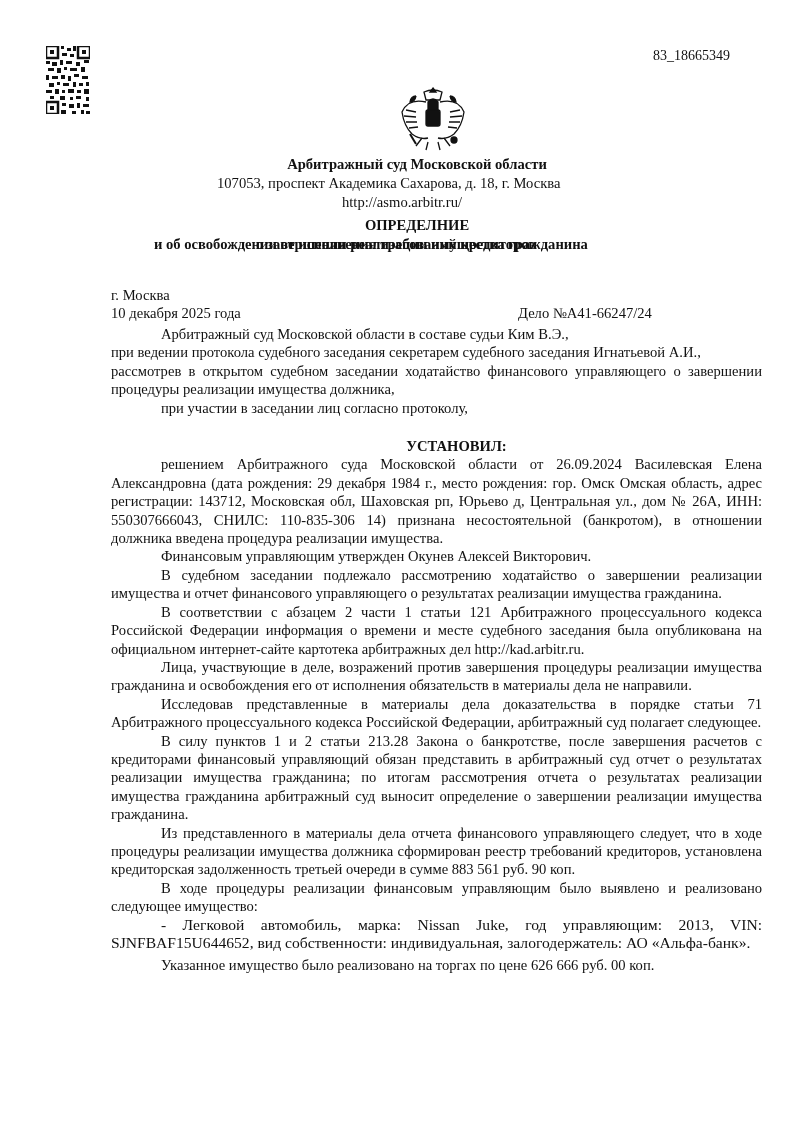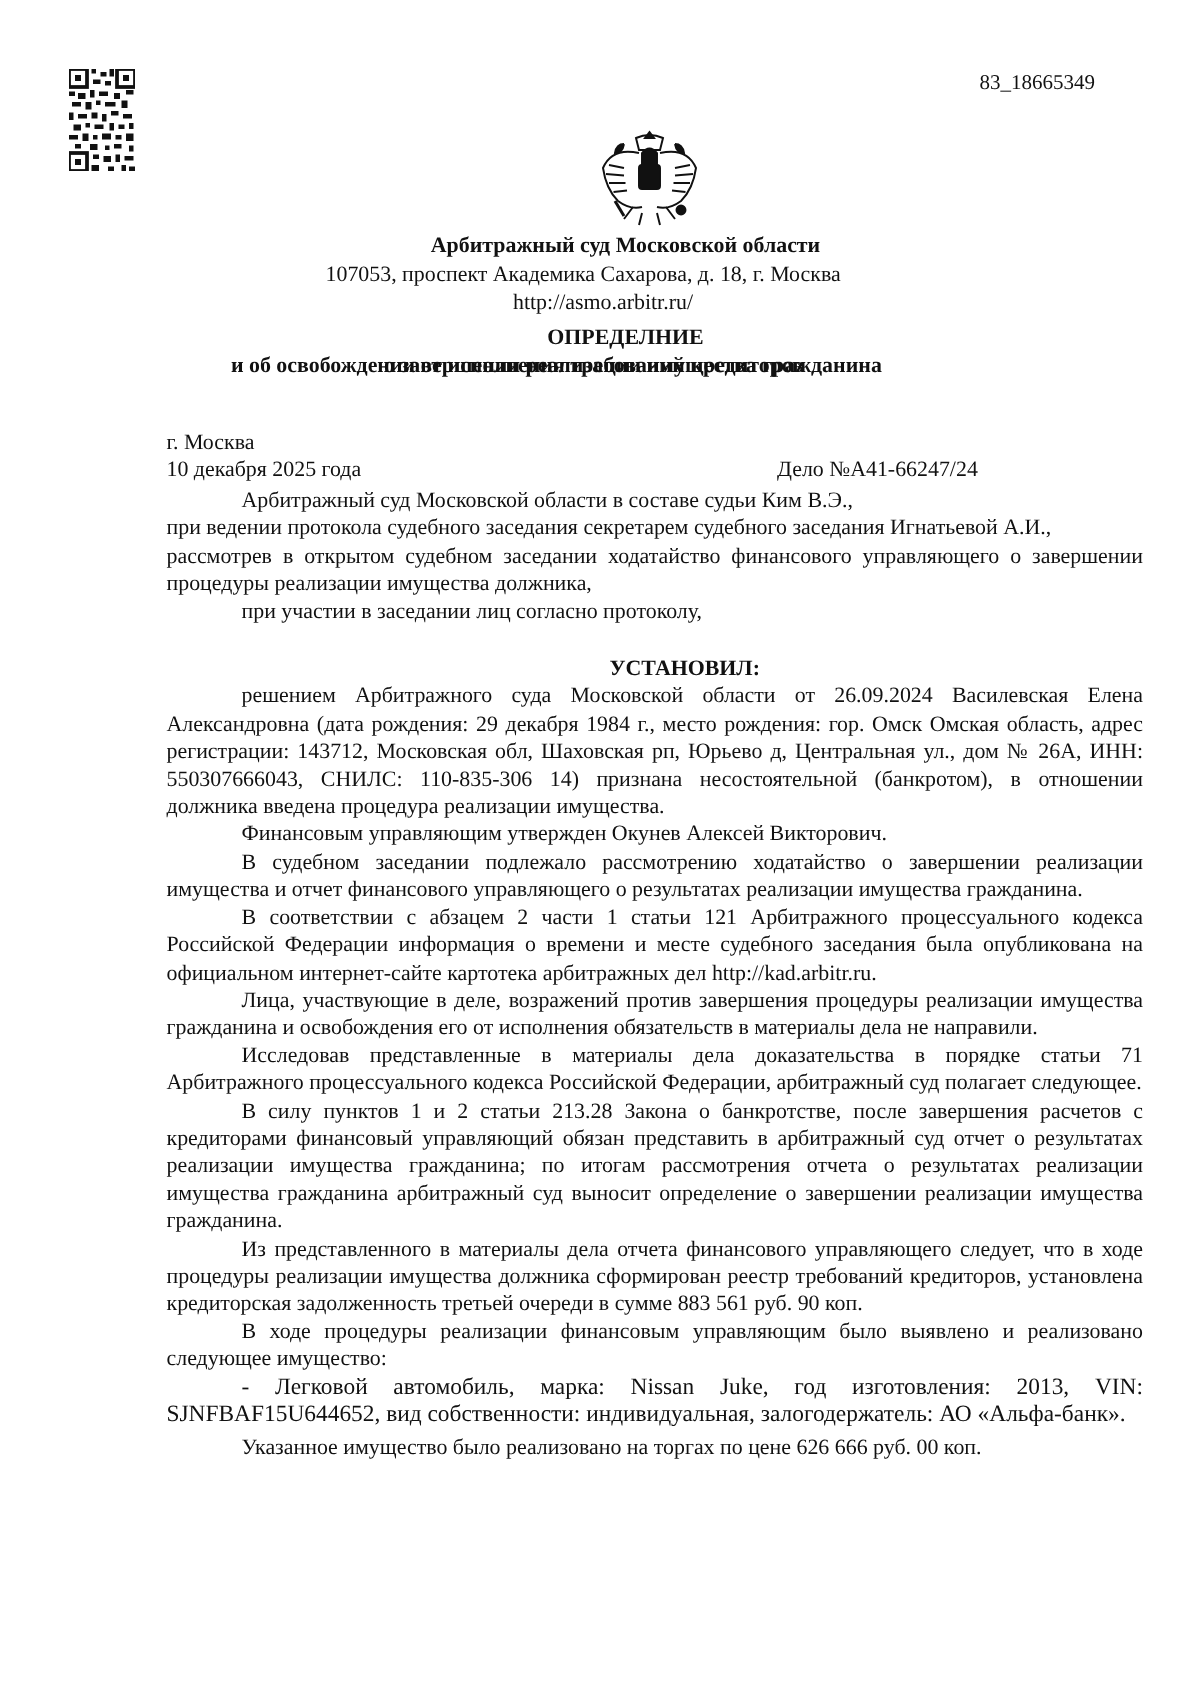--- a/index.html
+++ b/index.html
@@ -132,15 +132,15 @@
   <p class="heading">УСТАНОВИЛ:</p>
   <p class="p ind">решением Арбитражного суда Московской области от 26.09.2024 Василевская Елена Александровна (дата рождения: 29 декабря 1984 г., место рождения: гор. Омск Омская область, адрес регистрации: 143712, Московская обл, Шаховская рп, Юрьево д, Центральная ул., дом № 26А, ИНН: 550307666043, СНИЛС: 110-835-306 14) признана несостоятельной (банкротом), в отношении должника введена процедура реализации имущества.</p>
   <p class="p ind">Финансовым управляющим утвержден Окунев Алексей Викторович.</p>
   <p class="p ind">В судебном заседании подлежало рассмотрению ходатайство о завершении реализации имущества и отчет финансового управляющего о результатах реализации имущества гражданина.</p>
   <p class="p ind">В соответствии с абзацем 2 части 1 статьи 121 Арбитражного процессуального кодекса Российской Федерации  информация о времени и месте судебного заседания была опубликована на официальном интернет-сайте картотека арбитражных дел http://kad.arbitr.ru.</p>
   <p class="p ind">Лица, участвующие в деле, возражений против завершения процедуры реализации имущества гражданина и освобождения его от исполнения обязательств в материалы дела не направили.</p>
   <p class="p ind">Исследовав представленные в материалы дела доказательства в порядке статьи 71 Арбитражного процессуального кодекса Российской Федерации, арбитражный суд полагает следующее.</p>
   <p class="p ind">В силу пунктов 1 и 2 статьи 213.28 Закона о банкротстве, после завершения расчетов с кредиторами финансовый управляющий обязан представить в арбитражный суд отчет о результатах реализации имущества гражданина; по итогам рассмотрения отчета о результатах реализации имущества гражданина арбитражный суд выносит определение о завершении реализации имущества гражданина.</p>
   <p class="p ind">Из представленного в материалы дела отчета финансового управляющего следует, что в ходе процедуры реализации имущества должника сформирован реестр требований кредиторов, установлена кредиторская задолженность третьей очереди в сумме 883 561 руб. 90 коп.</p>
   <p class="p ind">В ходе процедуры реализации финансовым управляющим было выявлено и реализовано следующее имущество:</p>
-  <p class="p ind" style="font-size:15.6px;">- Легковой автомобиль, марка: Nissan Juke, год изготовления: 2013, VIN: SJNFBAF15U644652, вид собственности: индивидуальная, залогодержатель: АО «Альфа-банк».</p>
+  <p class="p ind" style="font-size:15.6px;">- Легковой автомобиль, марка: Nissan Juke, год управляющим: 2013, VIN: SJNFBAF15U644652, вид собственности: индивидуальная, залогодержатель: АО «Альфа-банк».</p>
   <p class="p ind" style="margin-top:4px;">Указанное имущество было реализовано на торгах по цене 626 666 руб. 00 коп.</p>
 </div>
 
 </body></html>

